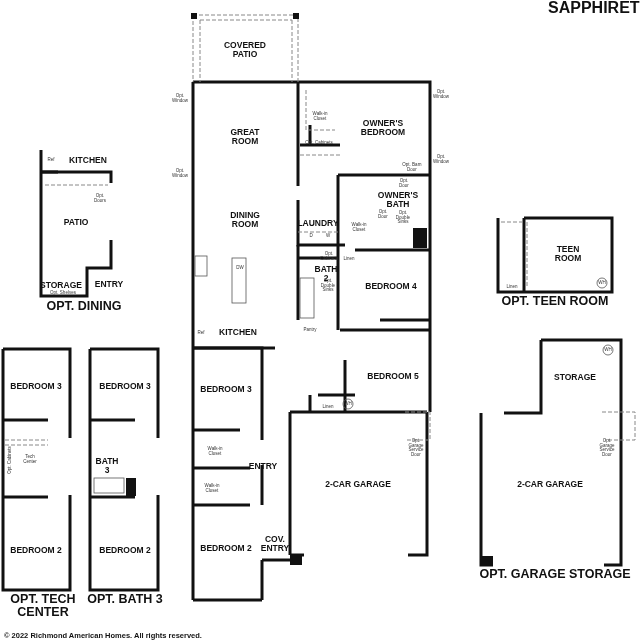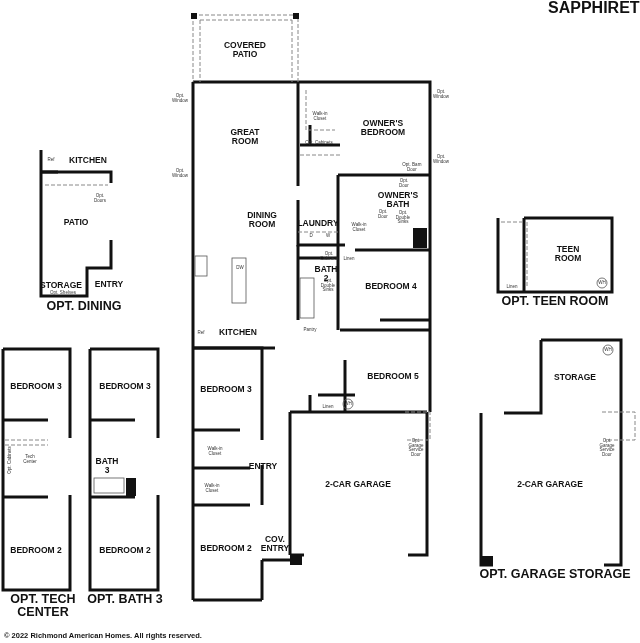--- a/index.html
+++ b/index.html
@@ -111,21 +111,21 @@
     <rect x="232" y="258" width="14" height="45"></rect>
     <rect x="300" y="278" width="14" height="40"></rect>
     <rect x="94" y="478" width="30" height="15"></rect>
   </g>
 </svg>
 
 <div class="lbl room ml" style="left:245px;top:50px;">COVERED
 PATIO</div>
 <div class="lbl room ml" style="left:245px;top:137px;">GREAT
 ROOM</div>
-<div class="lbl room ml" style="left:262px;top:220px;">DINING
+<div class="lbl room ml" style="left:245px;top:220px;">DINING
 ROOM</div>
 <div class="lbl room" style="left:238px;top:332px;">KITCHEN</div>
 <div class="lbl room ml" style="left:383px;top:128px;">OWNER'S
 BEDROOM</div>
 <div class="lbl room ml" style="left:398px;top:200px;">OWNER'S
 BATH</div>
 <div class="lbl room" style="left:318px;top:223px;">LAUNDRY</div>
 <div class="lbl room ml" style="left:326px;top:274px;">BATH
 2</div>
 <div class="lbl room" style="left:391px;top:286px;">BEDROOM 4</div>

